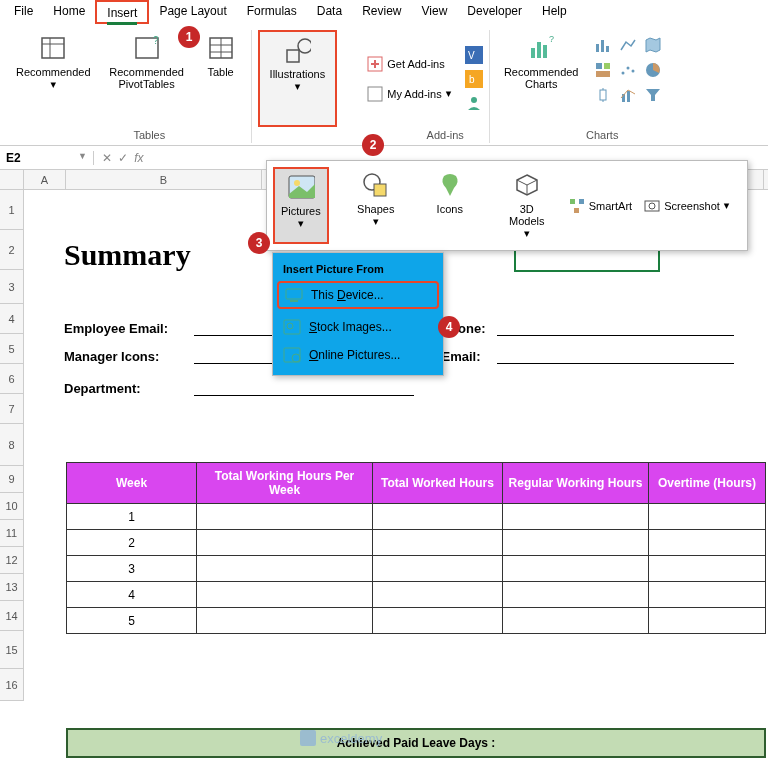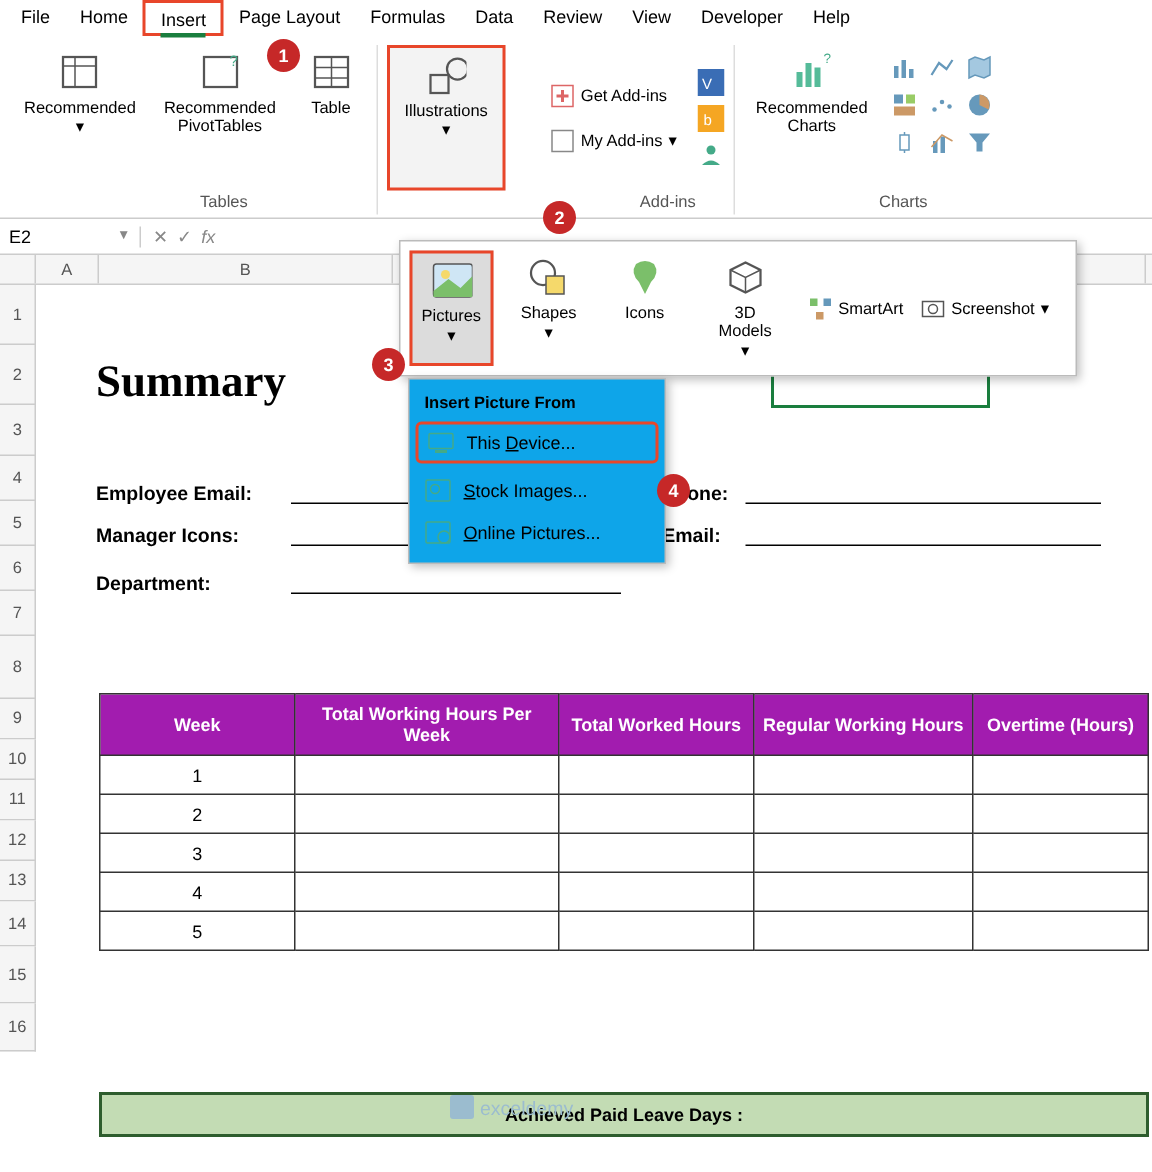--- a/index.html
+++ b/index.html
@@ -24,55 +24,55 @@
 .addin-side { display: flex; flex-direction: column; gap: 6px; justify-content: center; margin-left: 4px; }
 .chart-grid { display: grid; grid-template-columns: repeat(3, 22px); grid-auto-rows: 22px; gap: 3px; padding-top: 4px; }
 .chart-grid .ci { width: 22px; height: 22px; display: flex; align-items: center; justify-content: center; }
 .illustrations-btn { border: 2px solid #e8462a; background: #f3f3f3; padding: 4px 10px; }
 
 
 .badge { position: absolute; width: 22px; height: 22px; border-radius: 50%; background: #c62828; color: #fff; font-weight: bold; font-size: 12px; display: flex; align-items: center; justify-content: center; z-index: 50; }
 
 
 .fbar { display: flex; align-items: center; height: 24px; border-bottom: 1px solid #ccc; font-size: 12px; }
-.namebox { width: 94px; border-right: 1px solid #ccc; padding: 0 6px; display: flex; align-items: flex-start; justify-content: space-between; }
+.namebox { width: 94px; border-right: 1px solid #ccc; padding: 0 6px; display: flex; align-items: flex-start; justify-content: space-between; font-weight: bold; }
 .fbar .fx { display: flex; gap: 6px; padding: 0 8px; color: #888; }
 
 
 .colhdr { display: flex; height: 20px; font-size: 11px; border-bottom: 1px solid #ccc; background: #f5f5f5; }
 .colhdr .corner { width: 24px; border-right: 1px solid #ccc; }
 .colhdr .ch { text-align: center; border-right: 1px solid #ccc; display: flex; align-items: center; justify-content: center; color: #555; }
 
 
 .rows { position: relative; }
 .rowhdr { width: 24px; border-right: 1px solid #ccc; border-bottom: 1px solid #ccc; font-size: 11px; text-align: center; color: #555; display: flex; align-items: center; justify-content: center; background: #f5f5f5; }
 
 
 .illus-drop { position: absolute; top: 160px; left: 266px; background: #fff; border: 1px solid #bbb; box-shadow: 2px 2px 6px rgba(0,0,0,.25); z-index: 30; display: flex; padding: 6px; }
-.illus-drop .sub { display: flex; gap: 10px; }
+.illus-drop .sub { display: flex; gap: 20px; }
 .sub .rbtn { min-width: 54px; }
 .sub .rbtn.active { background: #dcdcdc; border: 2px solid #e8462a; }
 .sart-col { display: flex; flex-direction: row; gap: 4px; padding: 4px 8px; justify-content: center; }
 
 .pic-src { position: absolute; top: 252px; left: 272px; width: 172px; background: #0ea5e9; border: 1px solid #bbb; box-shadow: 2px 2px 6px rgba(0,0,0,.25); z-index: 30; padding: 6px 0; }
 .pic-src .hdr { font-size: 11px; font-weight: 600; padding: 4px 10px 6px; }
 .pic-src .opt { display: flex; align-items: center; gap: 8px; font-size: 12px; padding: 6px 10px; cursor: pointer; }
 .pic-src .opt .oico { width: 18px; height: 16px; }
 .pic-src .opt.hl { border: 2px solid #e8462a; border-radius: 4px; margin: 0 4px 4px; padding: 4px 6px; }
 .under { text-decoration: underline; }
 
 
 .summary-title { font-family: Georgia, serif; font-weight: bold; font-size: 30px; padding-left: 40px; }
 .field-row { display: flex; align-items: center; font-size: 13px; font-weight: 600; padding-left: 40px; }
 .field-row .flabel { width: 130px; }
 .field-row .fline { flex: 1; border-bottom: 1.5px solid #000; margin-right: 10px; height: 16px; }
 .field-row .flabel2 { width: 55px; }
 
 .pvt-table { position: absolute; left: 66px; top: 463px; border-collapse: collapse; font-size: 12px; width: 700px; }
-.pvt-table th { background: #a21caf; color: #fff; font-weight: bold; border: 1.5px solid #333; padding: 6px 4px; }
+.pvt-table th { background: #d946ef; color: #fff; font-weight: bold; border: 1.5px solid #333; padding: 6px 4px; }
 .pvt-table td { border: 1.5px solid #333; height: 26px; text-align: center; }
 .pvt-table .total td { background: #c3dcb4; font-weight: bold; }
 
 .achieve-bar { position: absolute; left: 66px; top: 730px; width: 700px; background: #c3dcb4; border: 2px solid #2e5d2e; text-align: center; font-size: 12px; font-weight: bold; padding: 6px 0; }
 
 .watermark { position: absolute; left: 300px; top: 730px; font-size: 13px; color: #9bbccf; display: flex; align-items: center; gap: 4px; z-index: 5; }
 
 
 .active-cell { position: absolute; border: 2px solid #1a7e3e; background: #fff; }
 

